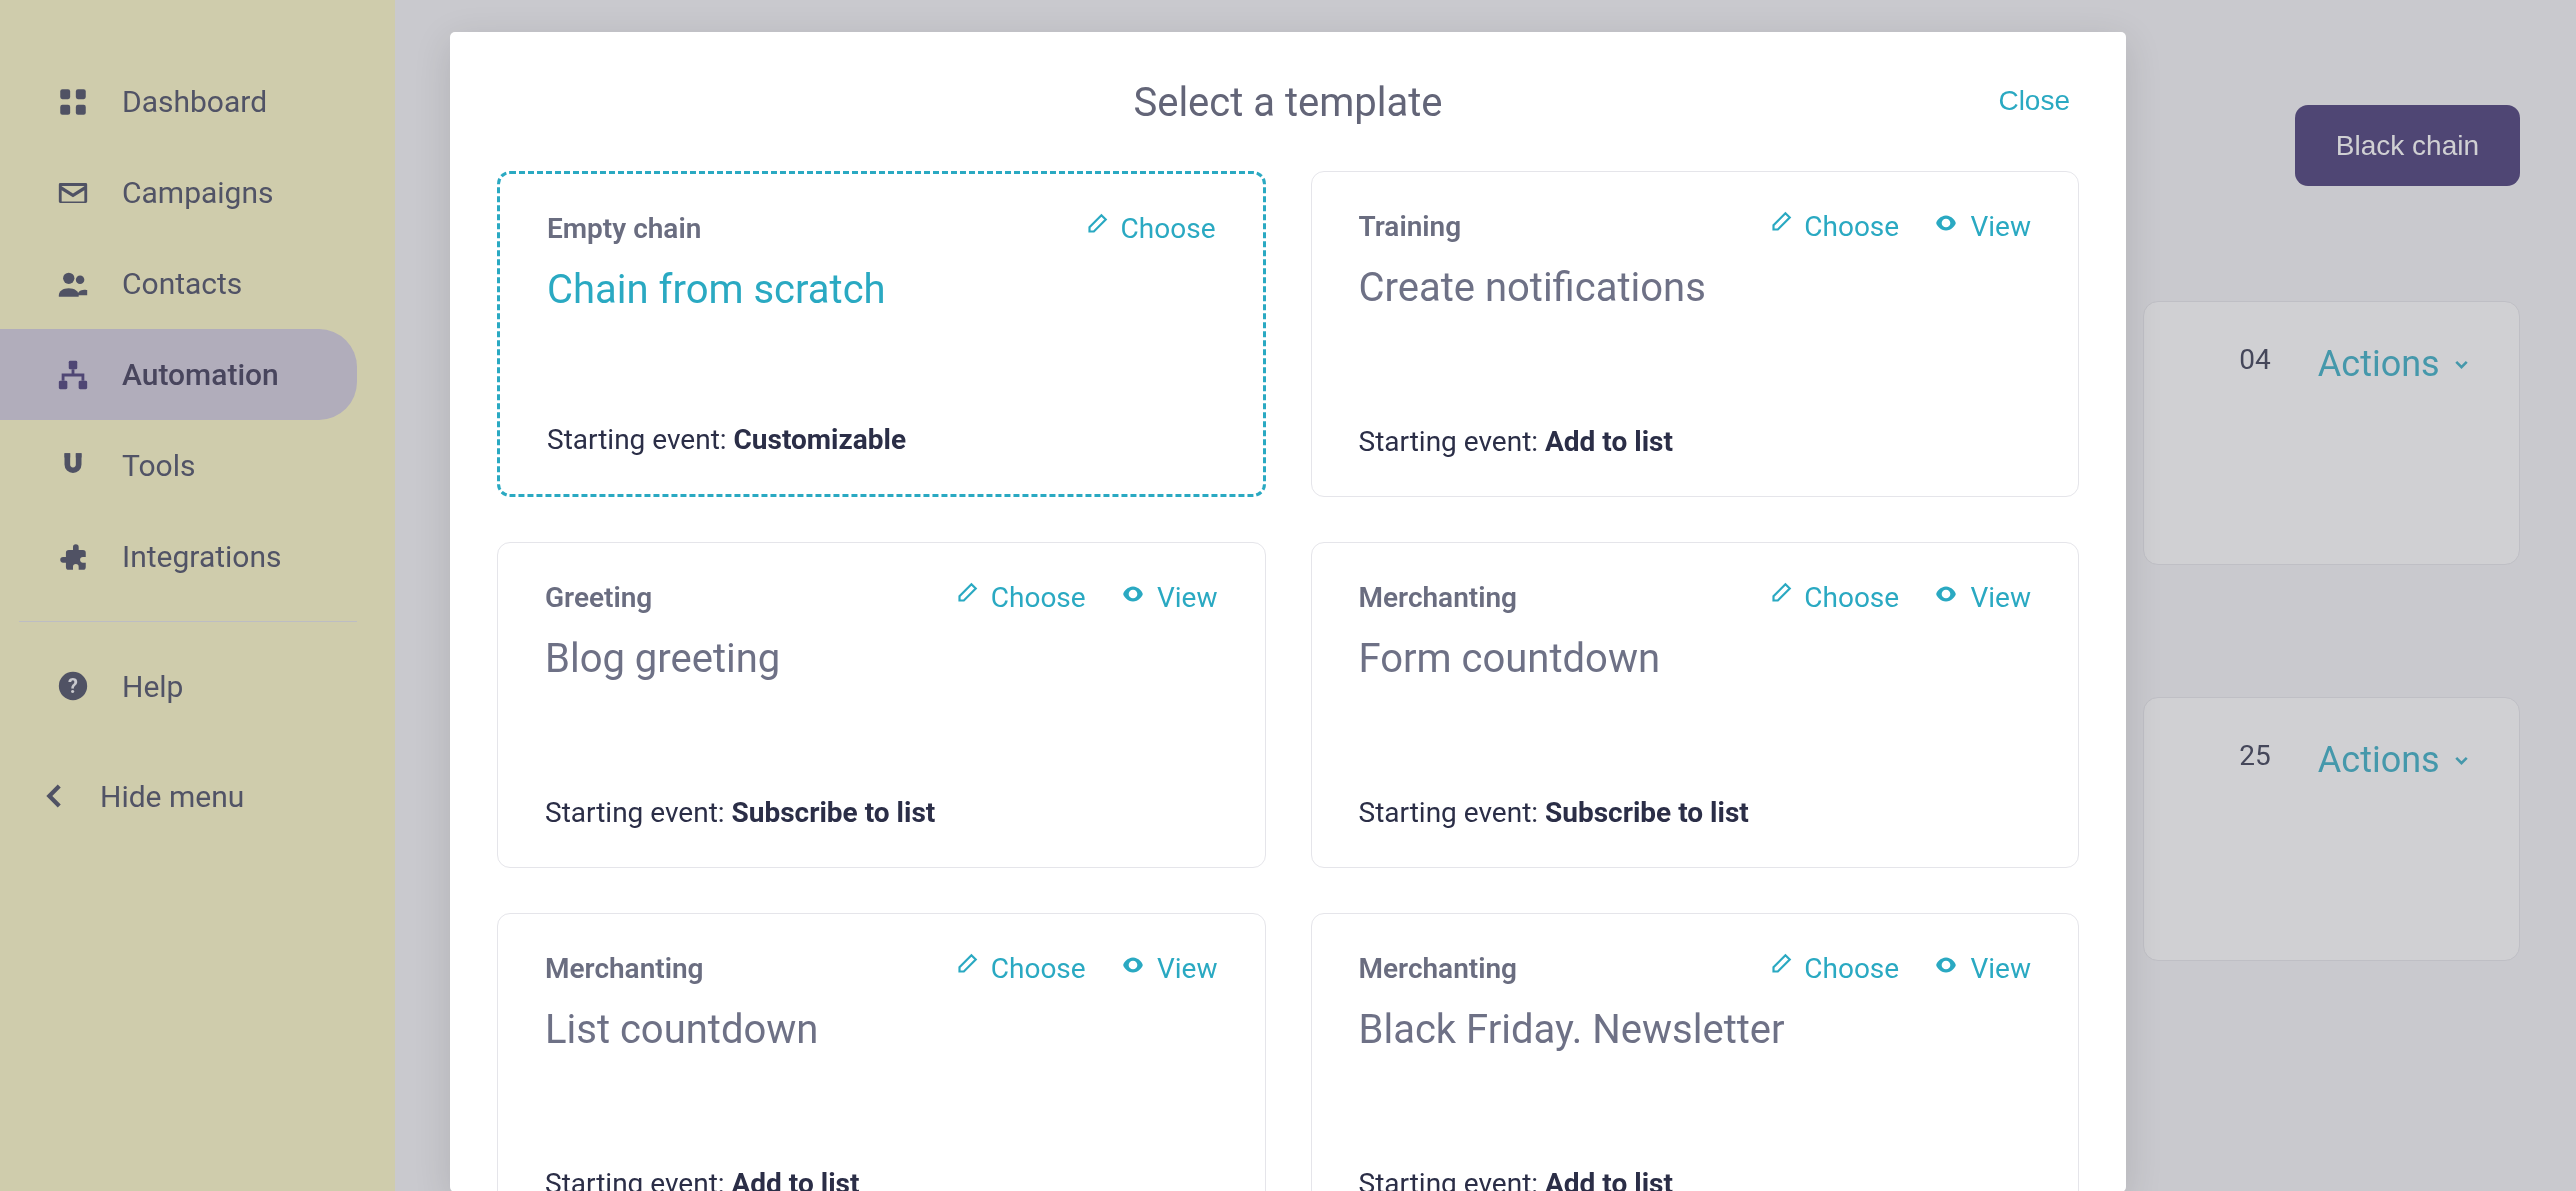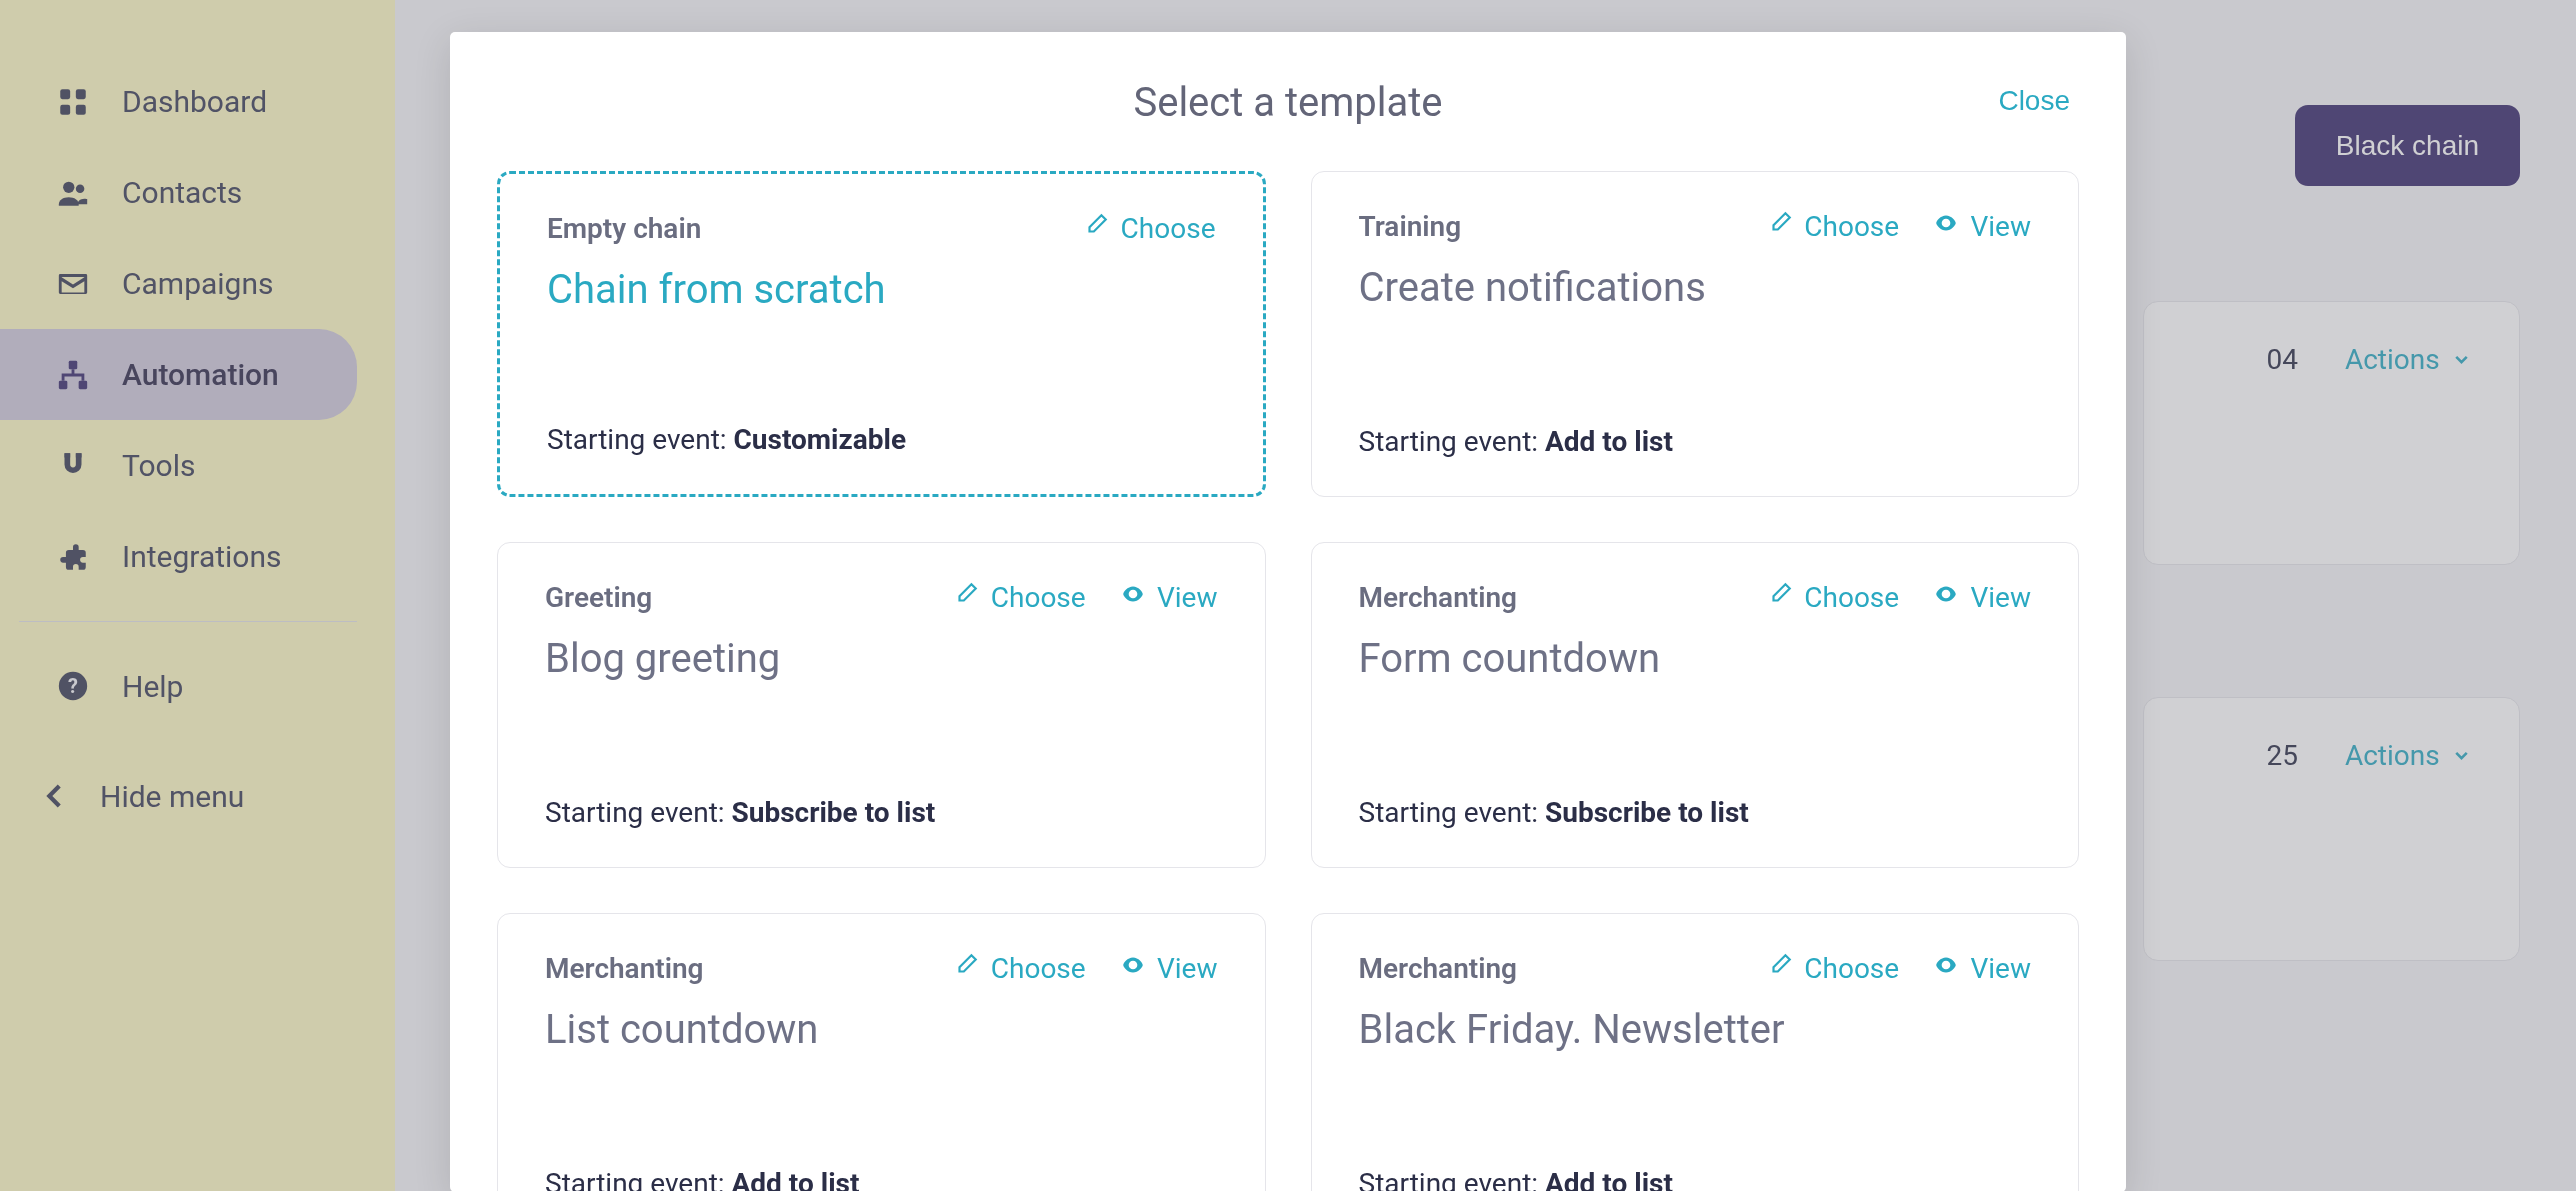--- a/index.html
+++ b/index.html
@@ -101,21 +101,21 @@
     justify-content: flex-end;
     padding: 41px 47px;
     gap: 47px;
   }
   .bg-card .date-frag { font-size: 28px; color: #2a2d46; }
   .bg-card .actions {
     display: flex;
     align-items: center;
     gap: 11.3px;
     color: #2aa9c2;
-    font-size: 28px;
+    font-size: 36px;
     cursor: pointer;
   }
 
   
   .overlay {
     position: absolute;
     inset: 0;
     background: rgba(120,120,130,0.35);
     display: flex;
     justify-content: center;
@@ -226,36 +226,36 @@
             <rect x="3" y="14" width="7" height="7" rx="1.5"></rect>
             <rect x="14" y="14" width="7" height="7" rx="1.5"></rect>
           </svg>
       </span>
       <span>Dashboard</span>
     </div>
 
     <div class="sidebar-item">
       <span class="side-icon">
         <svg viewBox="0 0 24 24" fill="currentColor">
+            <path d="M3 5h18a1 1 0 0 1 1 1v12a1 1 0 0 1-1 1H3a1 1 0 0 1-1-1V6a1 1 0 0 1 1-1zm1 2v.3l8 5 8-5V7H4zm16 3-8 5-8-5v8h16v-8z"></path>
+          </svg>
+      </span>
+      <span>Campaigns</span>
+    </div>
+
+    <div class="sidebar-item">
+      <span class="side-icon">
+        <svg viewBox="0 0 24 24" fill="currentColor">
             <circle cx="9" cy="8" r="4"></circle>
             <circle cx="17" cy="9" r="3"></circle>
             <path d="M2 20c0-3 3-5 7-5s7 2 7 5v1H2z"></path>
             <path d="M15 20c0-2 2-4 5-4 1 0 2 .3 2 .3V20z"></path>
           </svg>
       </span>
       <span>Contacts</span>
-    </div>
-
-    <div class="sidebar-item">
-      <span class="side-icon">
-        <svg viewBox="0 0 24 24" fill="currentColor">
-            <path d="M3 5h18a1 1 0 0 1 1 1v12a1 1 0 0 1-1 1H3a1 1 0 0 1-1-1V6a1 1 0 0 1 1-1zm1 2v.3l8 5 8-5V7H4zm16 3-8 5-8-5v8h16v-8z"></path>
-          </svg>
-      </span>
-      <span>Campaigns</span>
     </div>
 
     <div class="sidebar-item active">
       <span class="side-icon">
         <svg viewBox="0 0 24 24" fill="currentColor">
             <rect x="9" y="2" width="6" height="6" rx="1"></rect>
             <rect x="2" y="16" width="6" height="6" rx="1"></rect>
             <rect x="16" y="16" width="6" height="6" rx="1"></rect>
             <path d="M12 8v4M12 12H5v4M12 12h7v4" stroke="currentColor" stroke-width="2" fill="none"></path>
           </svg>

